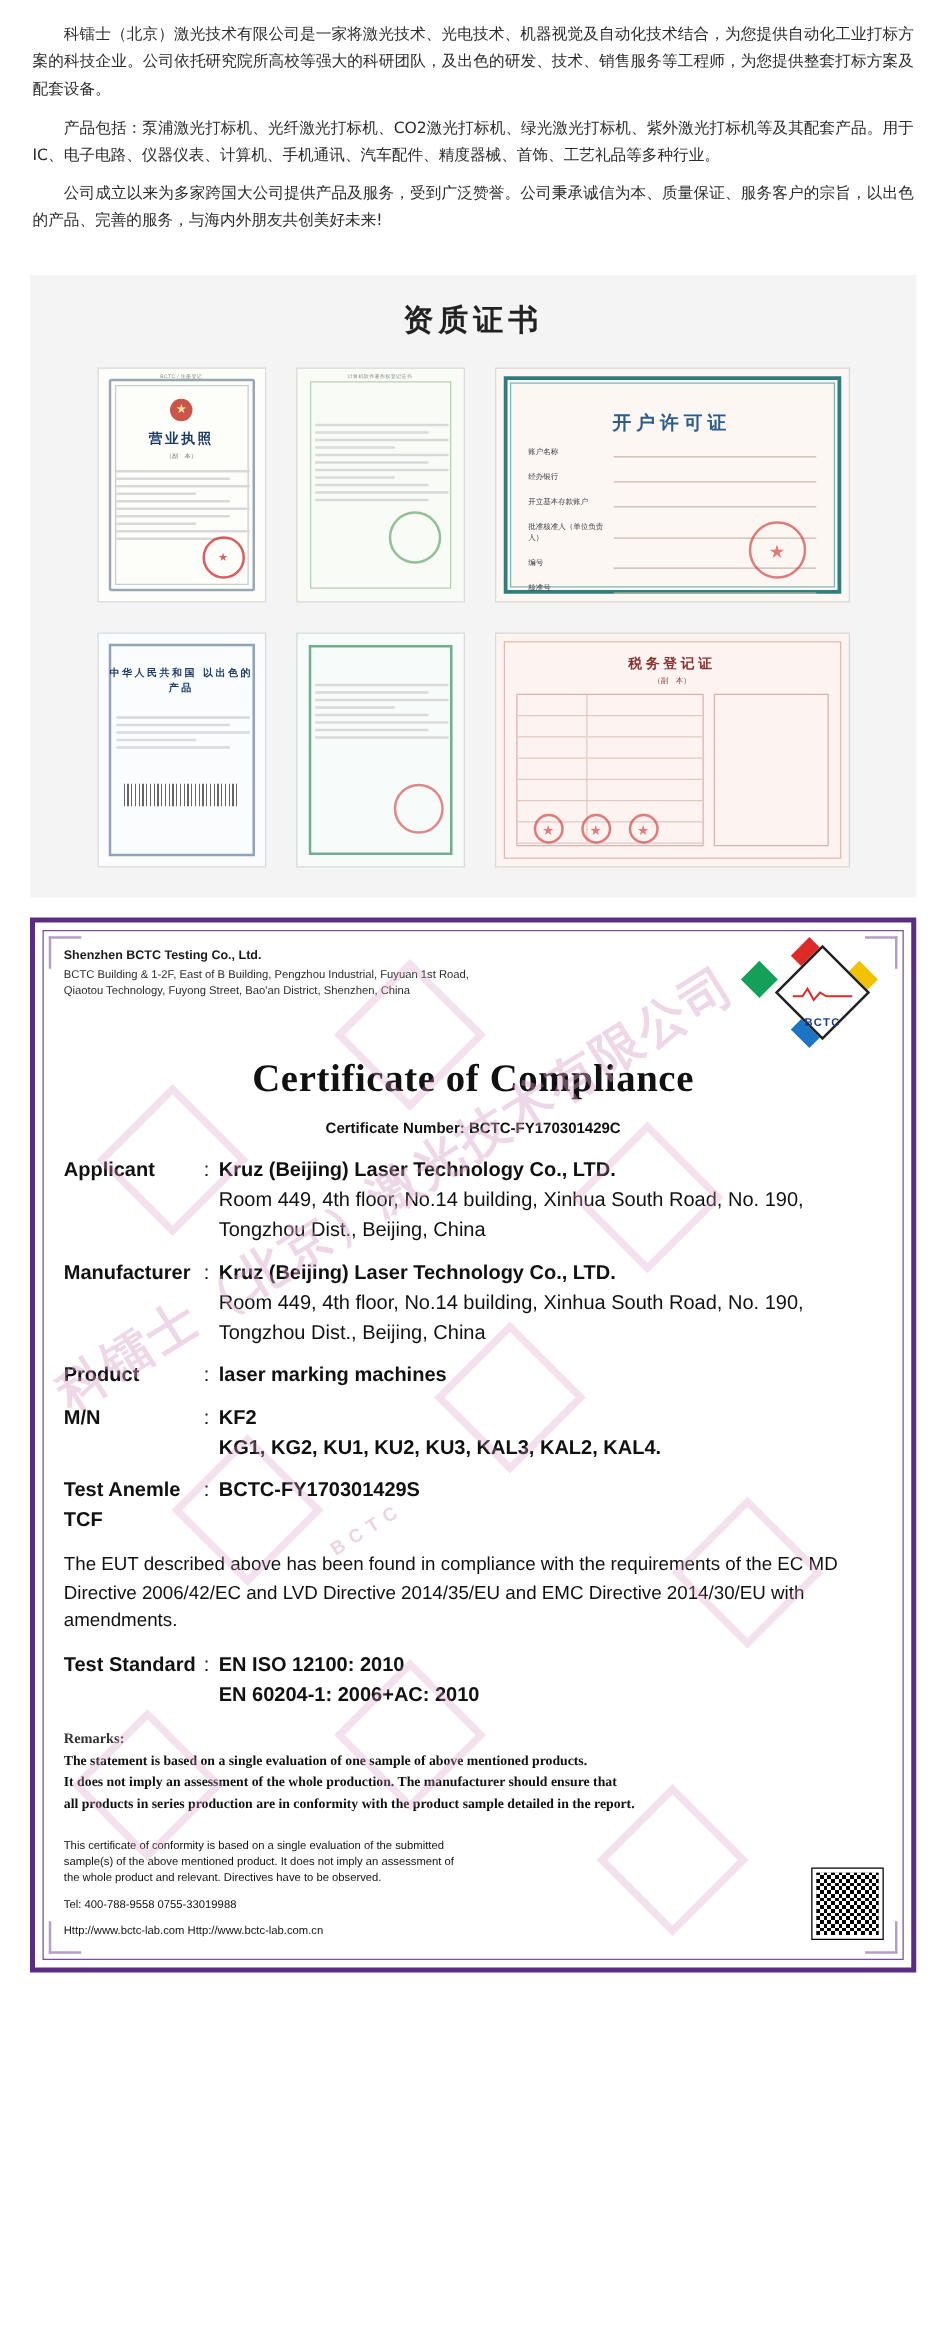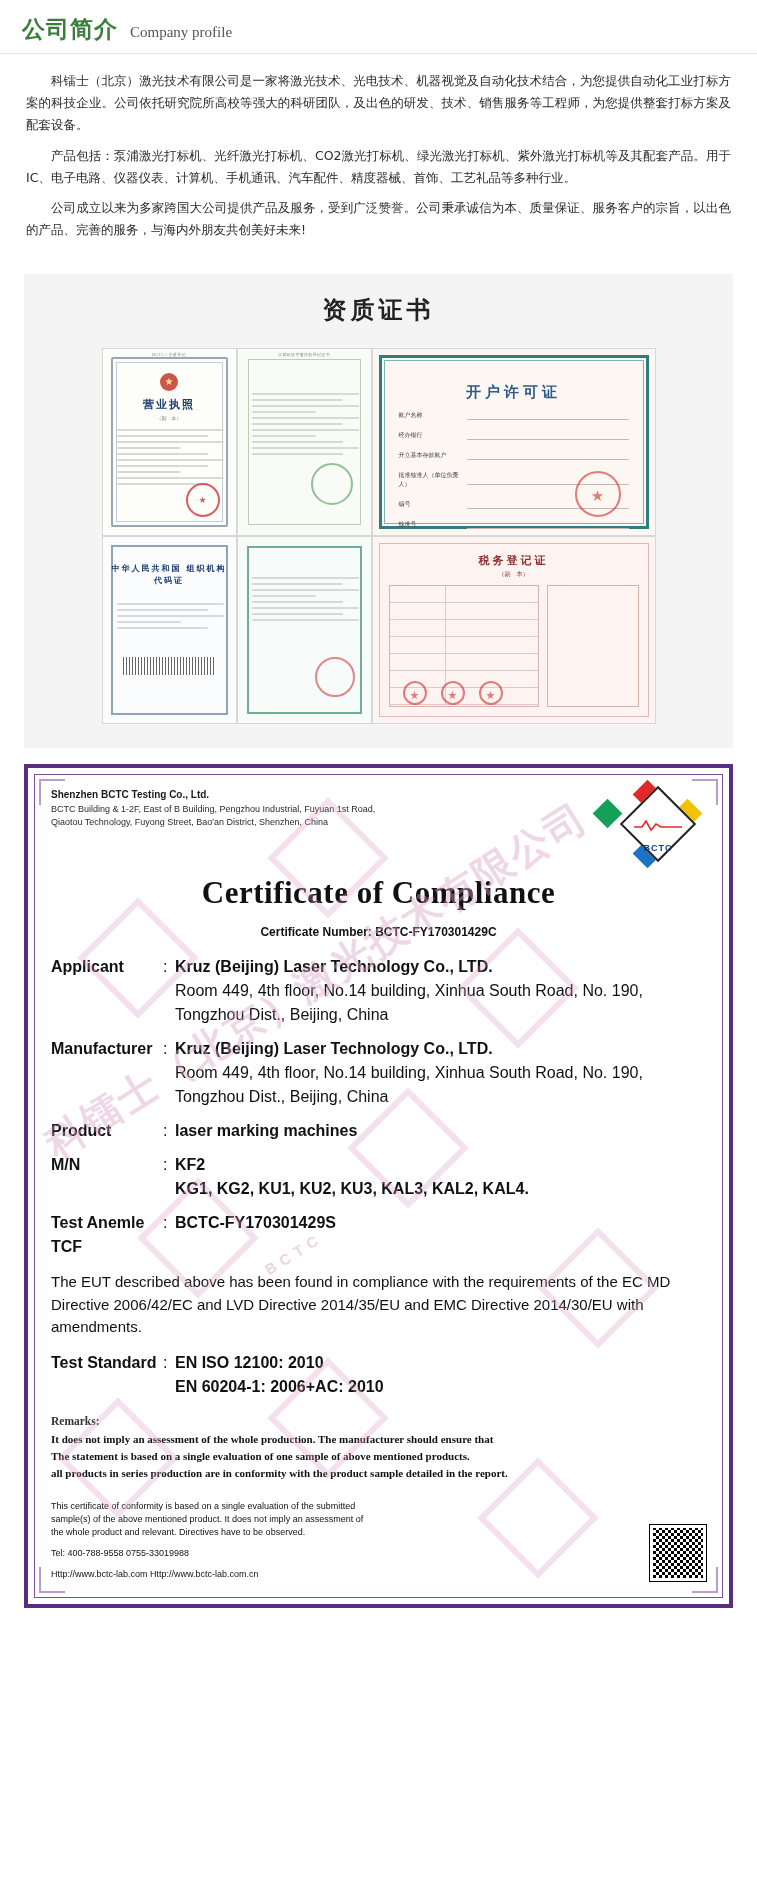--- a/index.html
+++ b/index.html
@@ -65,21 +65,21 @@
     font-size: 24px;
     font-weight: bold;
     color: #222;
     letter-spacing: 4px;
     margin-bottom: 22px;
     font-family: "DejaVu Sans", sans-serif;
   }
   .cert-grid {
     display: flex;
     flex-wrap: wrap;
-    gap: 0;
+    gap: 24px;
     justify-content: center;
   }
   .cert-cell {
     background: #fff;
     border: 1px solid #d8d8d8;
     position: relative;
     overflow: hidden;
   }
   .cert-cap {
     position: absolute;
@@ -505,24 +505,20 @@
     color: rgba(214,160,196,.45);
     font-weight: bold;
     transform: rotate(-32deg);
   }
 </style>
 </head>
 <body>
 
 <div class="page">
 
-  <div class="header">
-    <div class="header-cn">公司简介</div>
-    <div class="header-en">Company profile</div>
-  </div>
 
   <div class="intro">
     <p>科镭士（北京）激光技术有限公司是一家将激光技术、光电技术、机器视觉及自动化技术结合，为您提供自动化工业打标方案的科技企业。公司依托研究院所高校等强大的科研团队，及出色的研发、技术、销售服务等工程师，为您提供整套打标方案及配套设备。</p>
     <p>产品包括：泵浦激光打标机、光纤激光打标机、CO2激光打标机、绿光激光打标机、紫外激光打标机等及其配套产品。用于IC、电子电路、仪器仪表、计算机、手机通讯、汽车配件、精度器械、首饰、工艺礼品等多种行业。</p>
     <p>公司成立以来为多家跨国大公司提供产品及服务，受到广泛赞誉。公司秉承诚信为本、质量保证、服务客户的宗旨，以出色的产品、完善的服务，与海内外朋友共创美好未来!</p>
   </div>
 
   <div class="cert-panel">
     <div class="cert-title">资质证书</div>
 
@@ -601,21 +597,21 @@
               <span class="lbl">核准号</span>
               <span class="val"></span>
             </div>
         </div>
         <div class="rstamp"></div>
       </div>
 
       <div class="cert-cell cellD">
         <div class="frame"></div>
         <div class="mini">
-          <div class="mini-title" style="font-size:8px;margin-top:16px;line-height:1.5">中华人民共和国 组织机构代码证</div>
+          <div class="mini-title" style="font-size:8px;margin-top:16px;line-height:1.5">中华人民共和国 以出色的产品</div>
           <div class="mini-lines" style="margin-top:16px">
             <div class="ln l"></div>
               <div class="ln m"></div>
               <div class="ln l"></div>
             <div class="ln s"></div>
               <div class="ln m"></div>
           </div>
         </div>
         <div class="barcode"></div>
       </div>
@@ -782,22 +778,22 @@
           <div class="fkey">Test Standard</div>
           <div class="fcolon">:</div>
           <div class="fval">
             <span class="strong l">EN ISO 12100: 2010</span>
             <span class="strong l">EN 60204-1: 2006+AC: 2010</span>
           </div>
         </div>
 
         <div class="remarks-h">Remarks:</div>
         <div class="remarks-b">
+          <div>The statement is based on a single  evaluation of one sample of above mentioned products.</div>
           <div>It does not imply an assessment of the whole production. The manufacturer should ensure that</div>
-          <div>The statement is based on a single  evaluation of one sample of above mentioned products.</div>
           <div>all products in series production are in conformity with the product sample detailed in the report.</div>
         </div>
 
 
         <div class="coc-foot">
           <div>
             <div class="foot-text">This certificate of conformity is based on a single evaluation of the submitted</div>
             <div class="foot-text">sample(s) of the above mentioned product. It does not imply an assessment of</div>
             <div class="foot-text">the whole product and relevant. Directives have to be observed.</div>
             <div class="foot-contact">Tel: 400-788-9558  0755-33019988</div>

